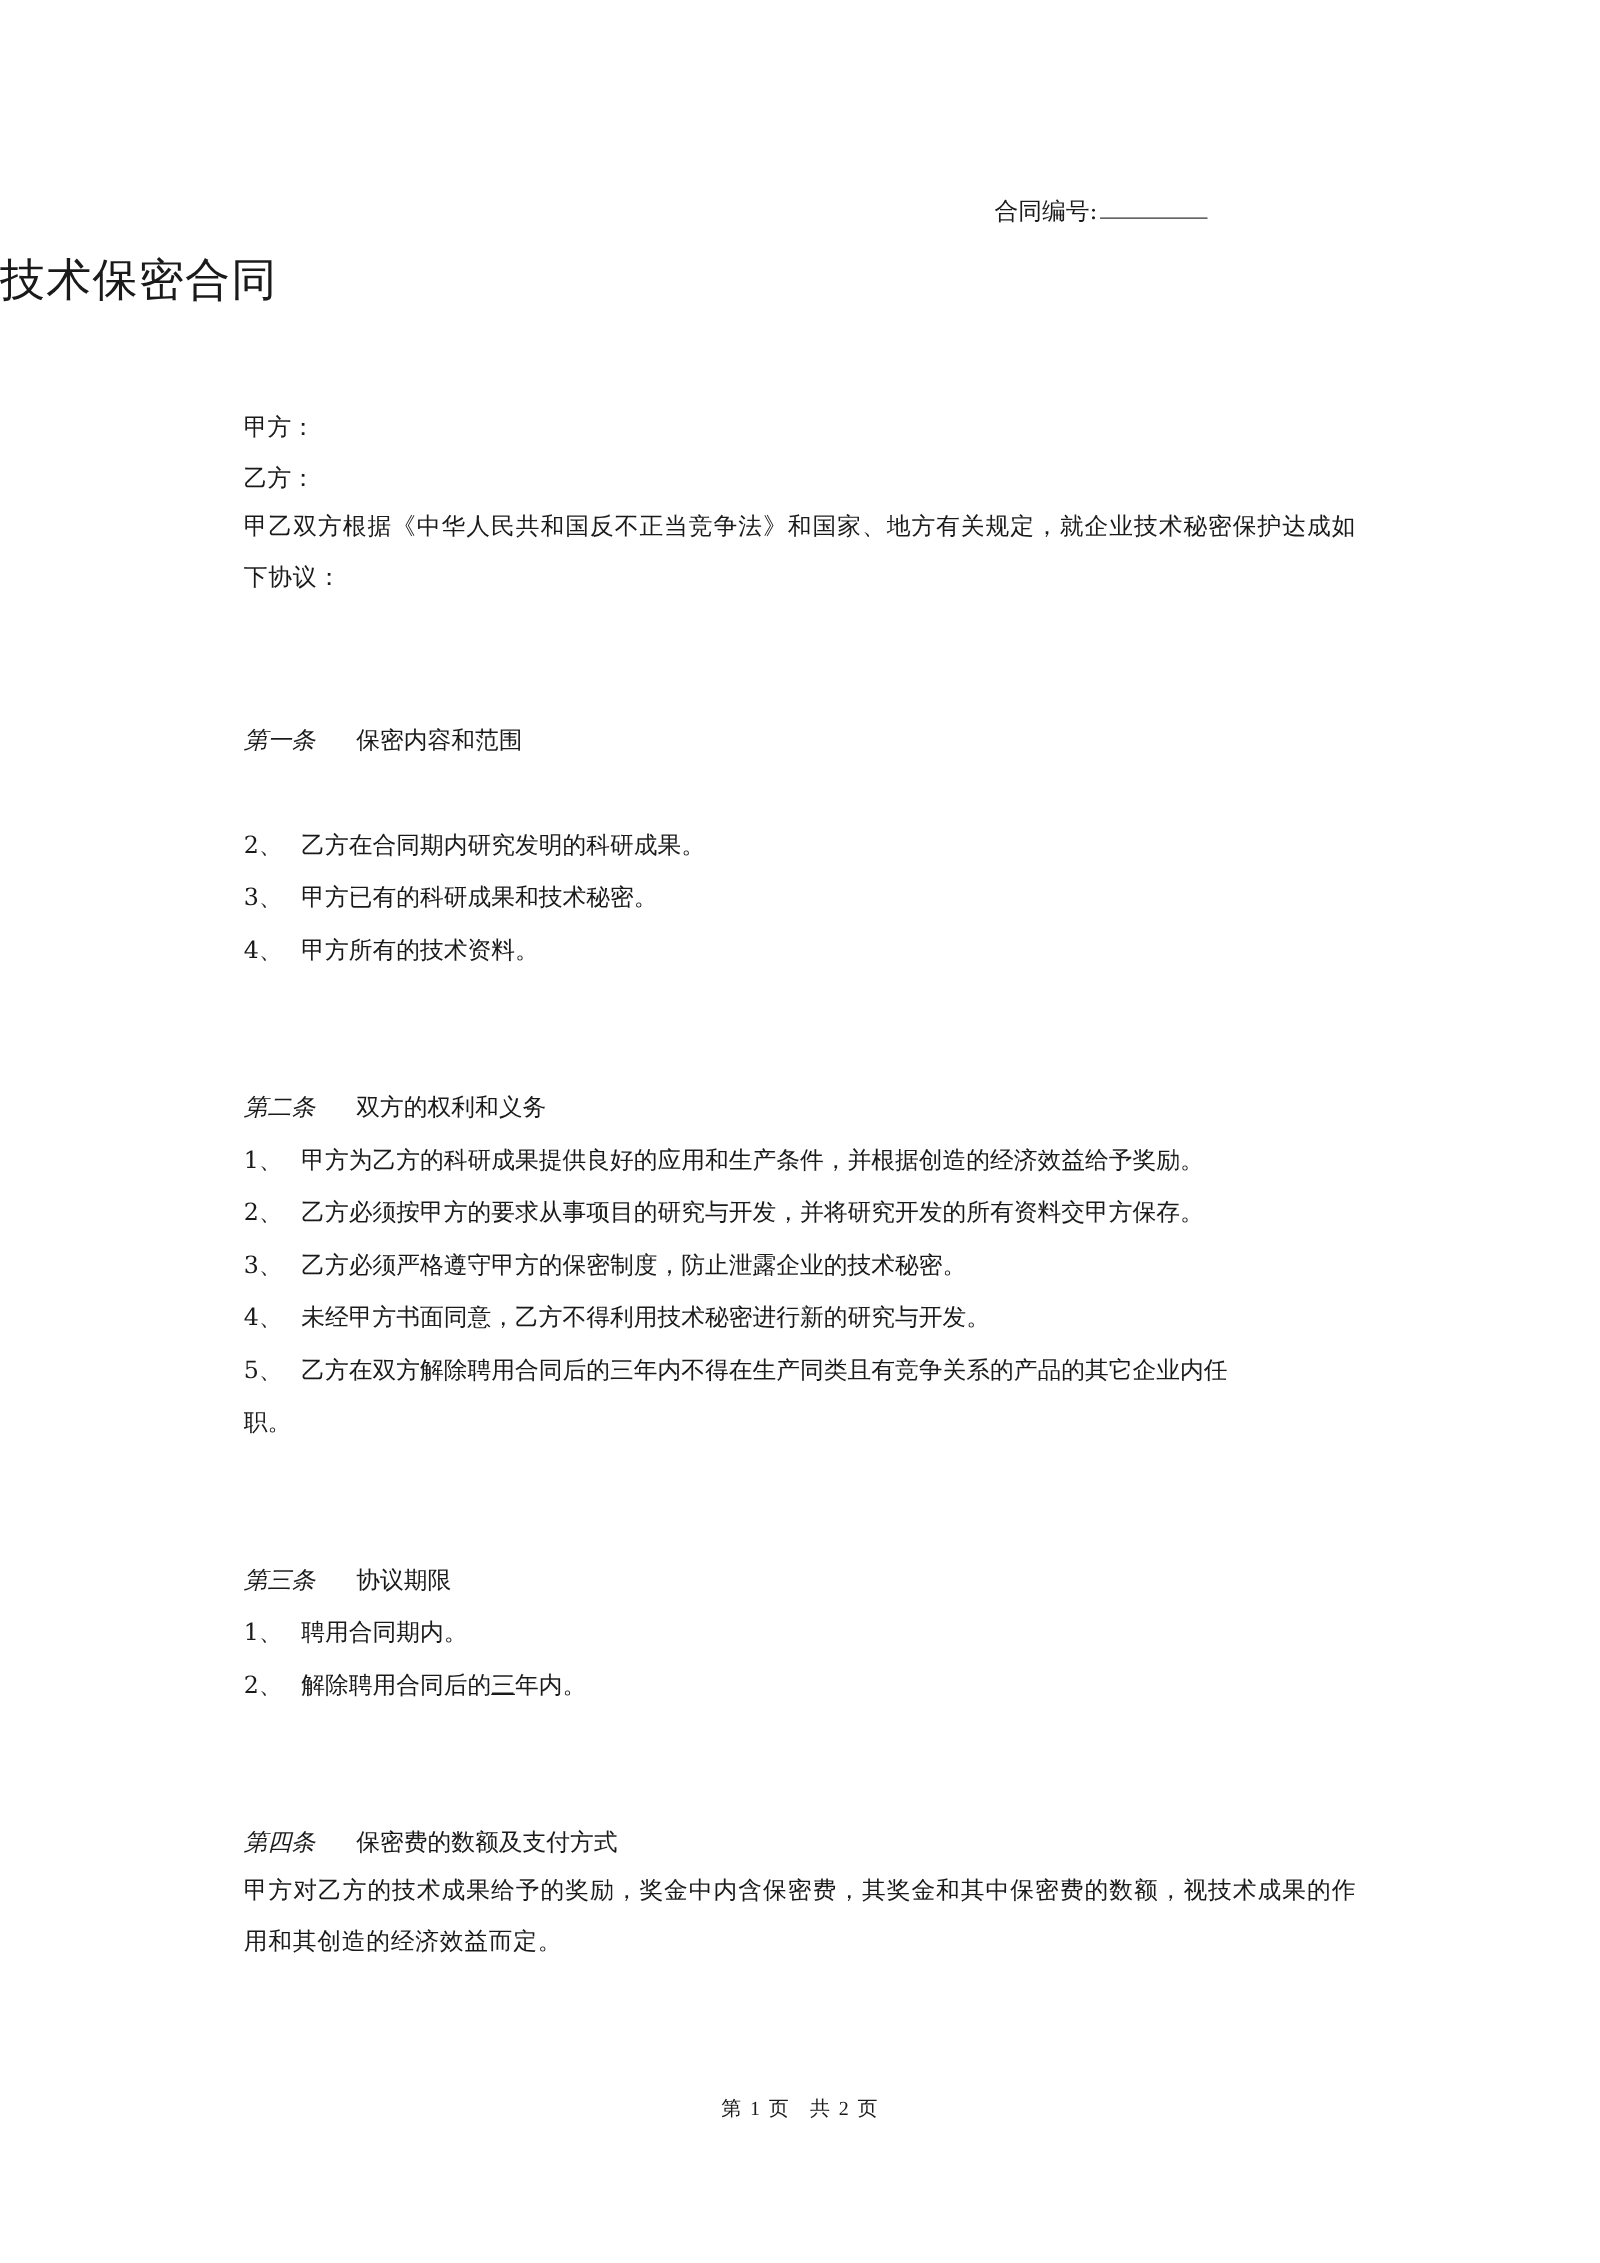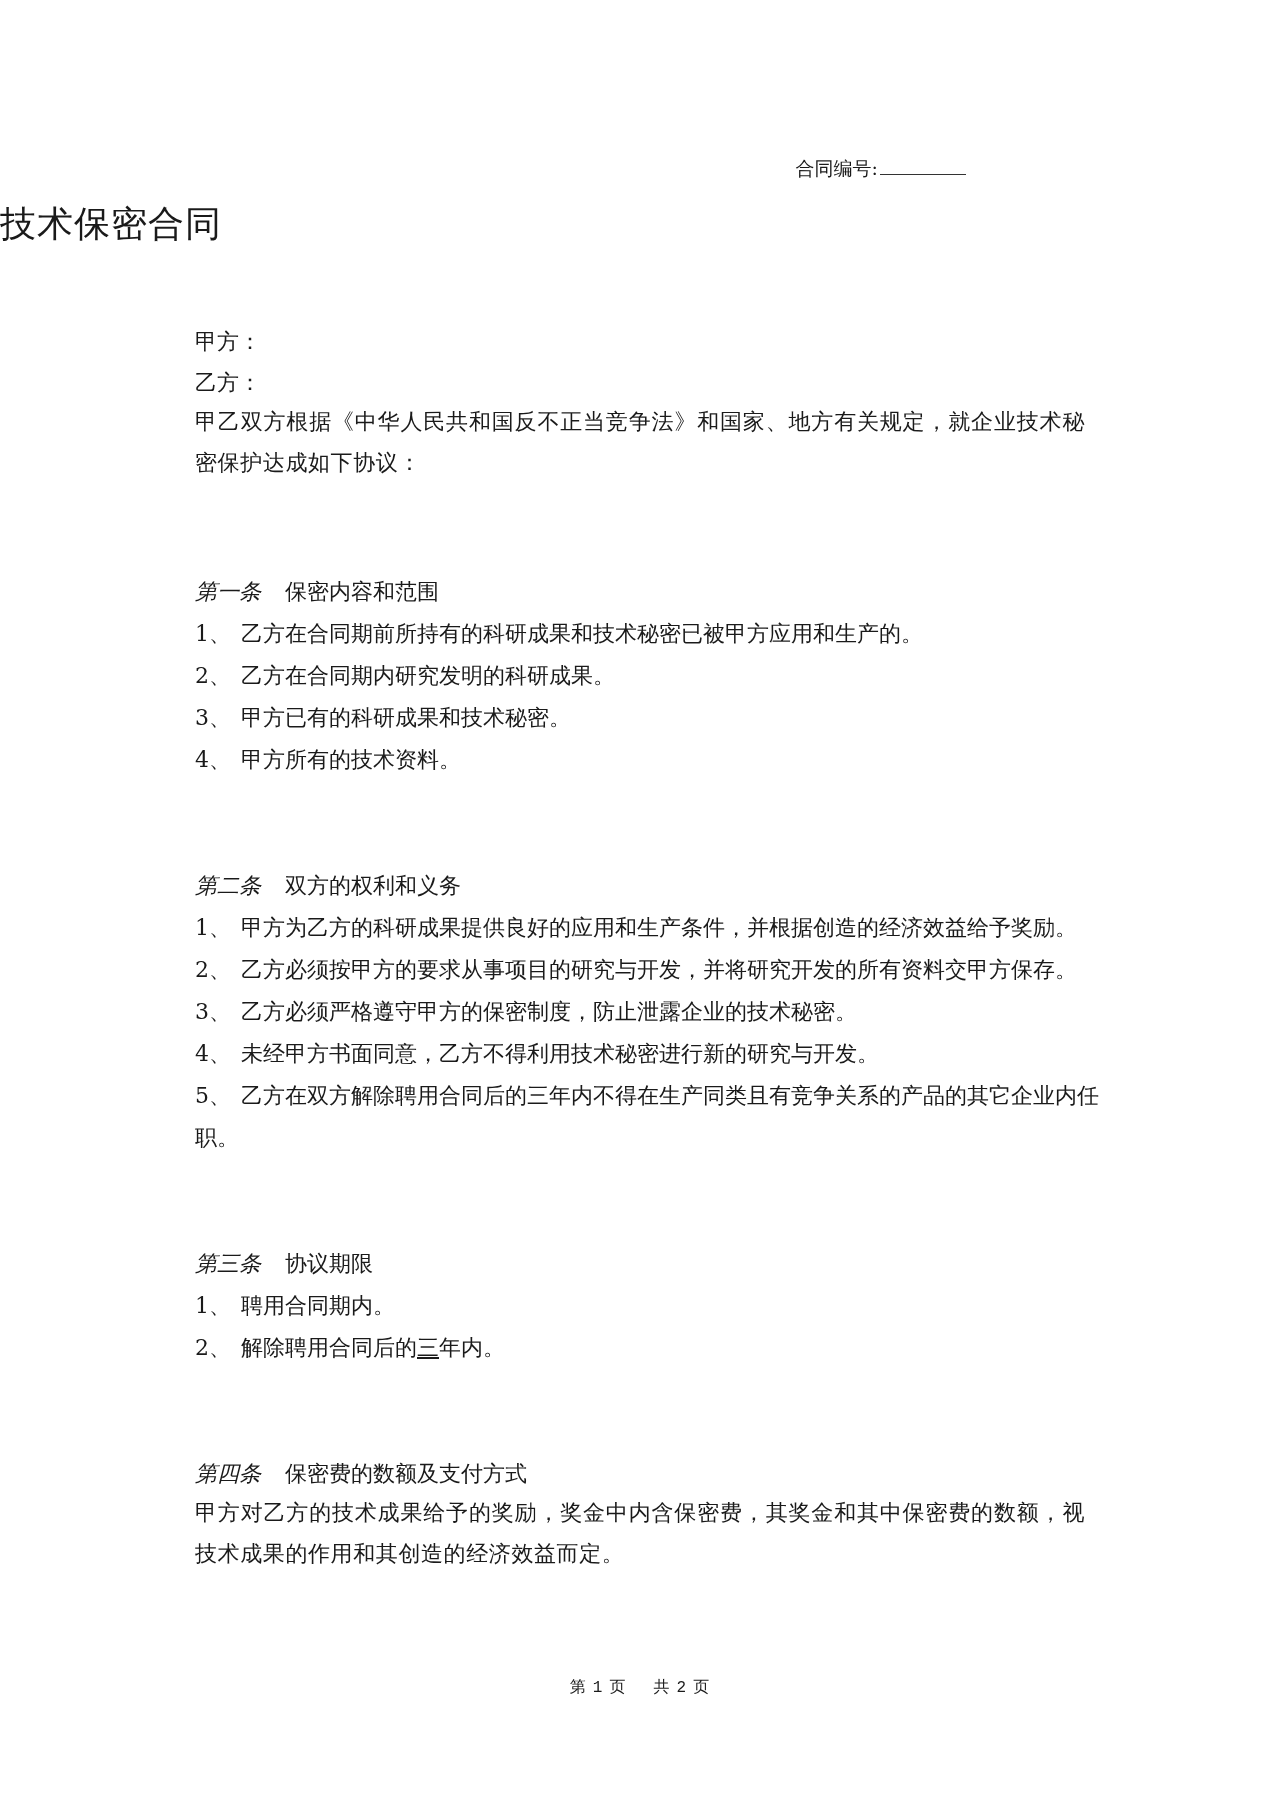--- a/index.html
+++ b/index.html
@@ -2,49 +2,46 @@
 <html><head>
 <meta charset="utf-8">
 <style>
   html, body { margin: 0; padding: 0; background: #ffffff; }
   body { width: 1280px; height: 1810px; position: relative; overflow: hidden;
          font-family: "DejaVu Serif", "Liberation Serif", serif; color: #1a1a1a; }
   .page { position: absolute; left: 0; top: 0; width: 1156px; height: 1810px; background: #fff; }
   .contract-no { position: absolute; top: 156px; right: 190px; font-size: 19px; white-space: nowrap; }
   .contract-no .blank { display: inline-block; width: 86px; border-bottom: 1px solid #333; height: 18px; vertical-align: baseline; margin-left: 2px; }
   .title { position: absolute; top: 200px; left: 0; width: 1280px; text-align: left; font-size: 36px; letter-spacing: 1px; }
-  .line { position: absolute; left: 195px; width: 890px; font-size: 22px; line-height: 24px; white-space: nowrap; }
+  .line { position: absolute; left: 195px; width: 890px; font-size: 19px; line-height: 24px; white-space: nowrap; }
   .line.wrap { white-space: normal; line-height: 41px; text-align: justify; text-align-last: left; letter-spacing: 0.6px; }
   .heading .num { display: inline-block; width: 90px; font-style: italic; }
   .item .idx { display: inline-block; width: 46px; }
   .u { text-decoration: underline; }
   .footer { position: absolute; top: 1677px; left: 0; width: 1280px; text-align: center; font-size: 16px;
-            font-family: Liberation Mono, monospace; letter-spacing: 1px; }
+            font-family: Liberation Serif, serif; letter-spacing: 1px; }
   .footer span { margin: 0 3px; }
 </style>
 </head>
 <body>
 
 <div class="page">
 
   <div class="contract-no">
     <span>合同编号:</span><span class="blank"></span>
   </div>
 
   <div class="title">技术保密合同</div>
 
   <div class="line" style="top:330px">甲方：</div>
   <div class="line" style="top:371px">乙方：</div>
   <div class="line wrap" style="top:401px">甲乙双方根据《中华人民共和国反不正当竞争法》和国家、地方有关规定，就企业技术秘密保护达成如下协议：</div>
 
   <div class="line heading" style="top:580px">
     <span class="num">第一条</span><span>保密内容和范围</span>
-  </div>
-  <div class="line item" style="top:622px">
-    <span class="idx">1、</span><span>乙方在合同期前所持有的科研成果和技术秘密已被甲方应用和生产的。</span>
   </div>
   <div class="line item" style="top:664px">
     <span class="idx">2、</span><span>乙方在合同期内研究发明的科研成果。</span>
   </div>
   <div class="line item" style="top:706px">
     <span class="idx">3、</span><span>甲方已有的科研成果和技术秘密。</span>
   </div>
   <div class="line item" style="top:748px">
     <span class="idx">4、</span><span>甲方所有的技术资料。</span>
   </div>

